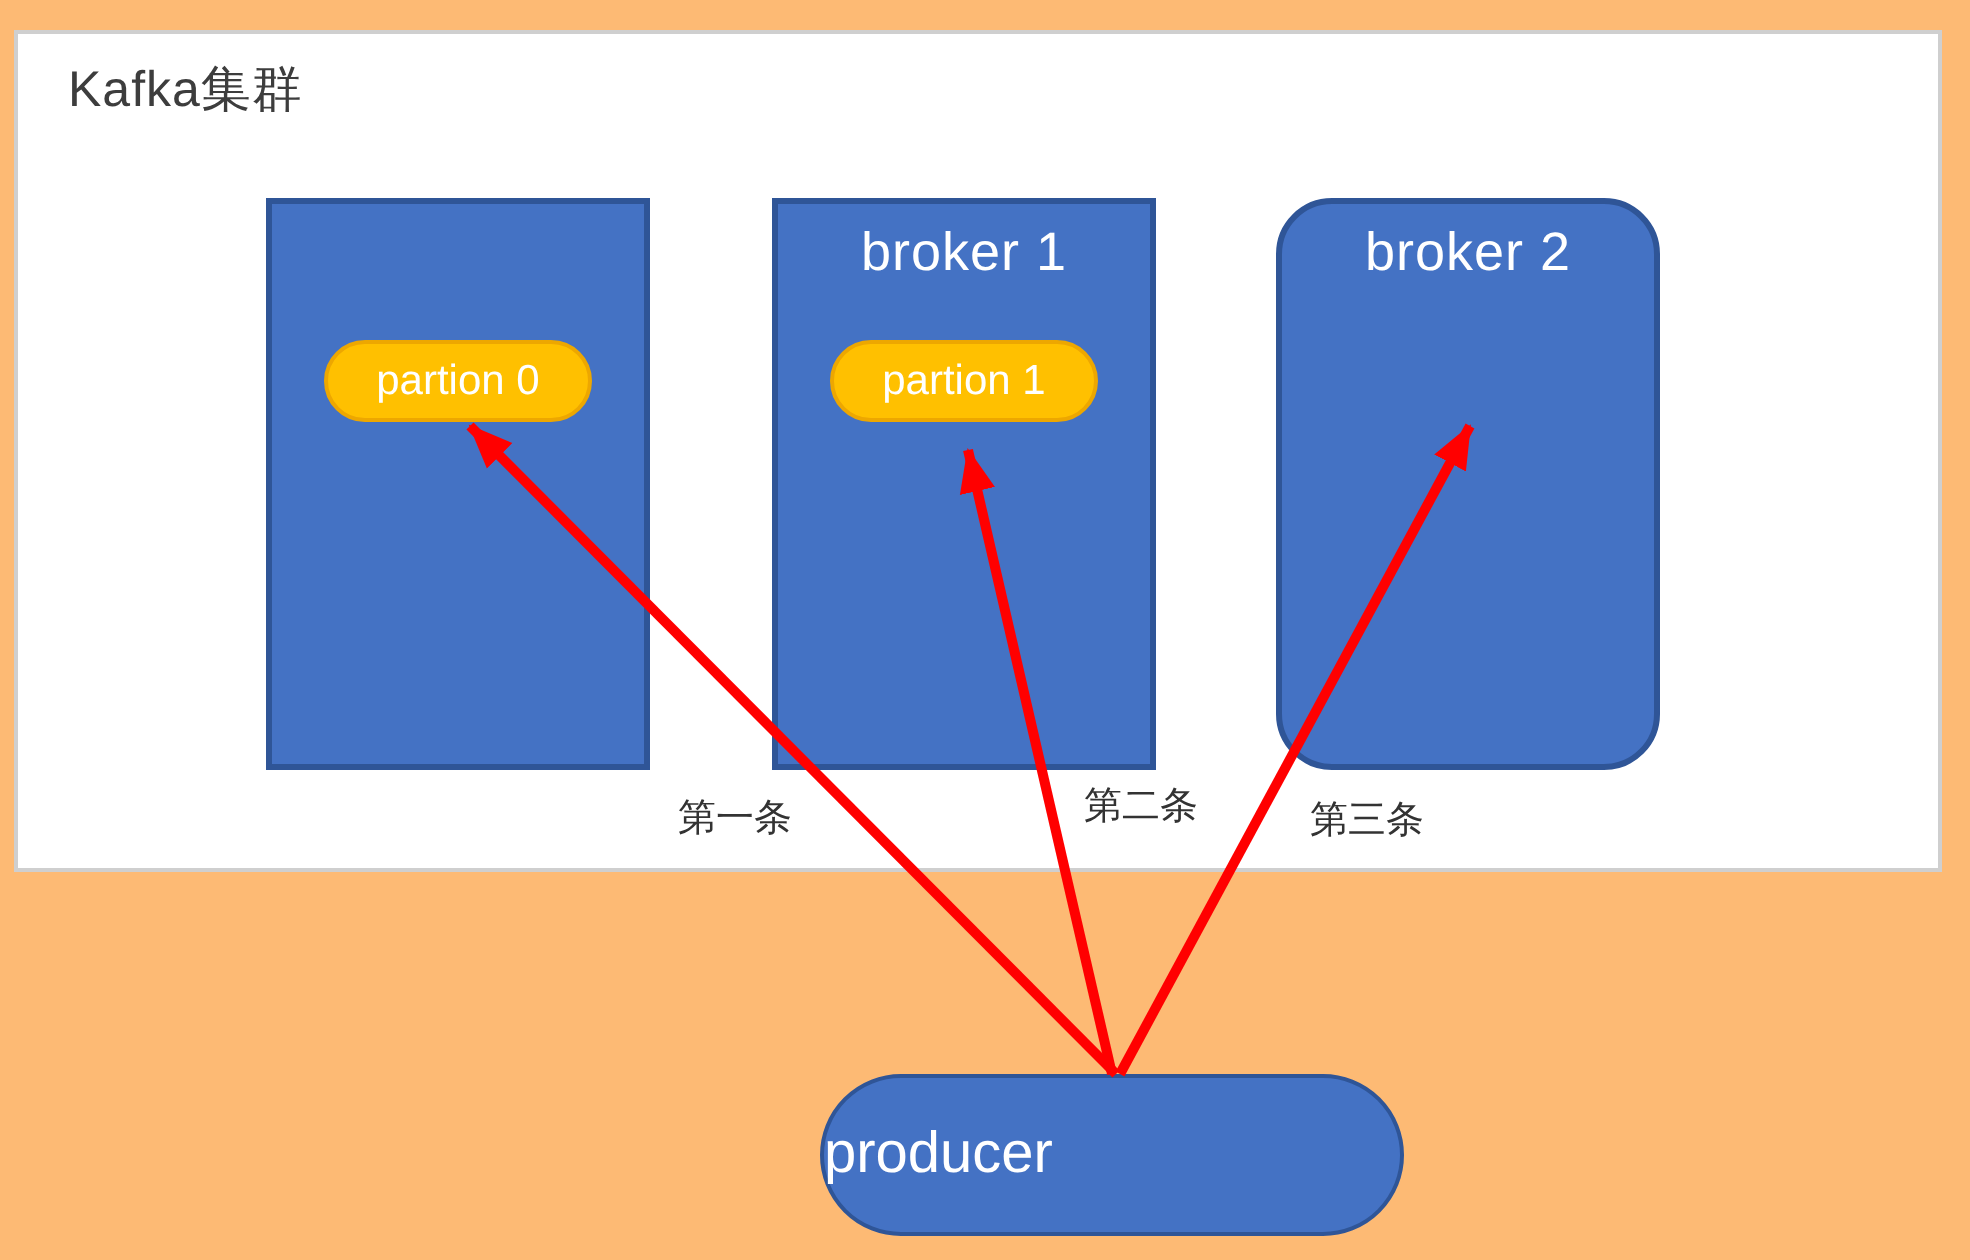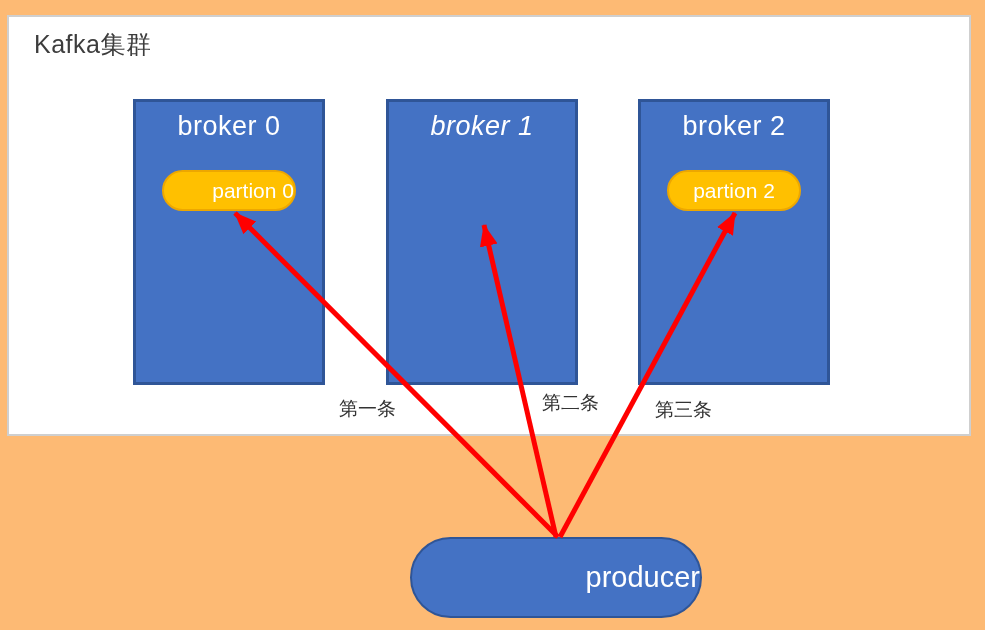--- a/index.html
+++ b/index.html
@@ -87,21 +87,21 @@
   .producer {
     position: absolute;
     left: 410px;
     top: 537px;
     width: 292px;
     height: 81px;
     background: #4472C4;
     border: 2px solid #2F5597;
     border-radius: 41px;
     box-sizing: border-box;
-    text-align: right;
+    text-align: left;
     line-height: 77px;
     font-size: 29px;
     font-weight: 300;
     color: #ffffff;
     white-space: nowrap;
   }
   .arrows-overlay {
     position: absolute;
     left: 0;
     top: 0;
@@ -114,31 +114,30 @@
 </head>
 <body>
 
 <div class="canvas">
 
   <div class="cluster" style="border-color: rgb(207, 207, 207);">
     <div class="cluster-title">Kafka集群</div>
   </div>
 
   <div class="broker broker-0" style="background: rgb(68, 114, 196); border-color: rgb(47, 85, 151);">
-    <div class="broker-label">broker 0</div>
-    <div class="partition-pill" style="background: rgb(255, 192, 0); border-color: rgb(237, 167, 0); text-align: right;">partion 0</div>
+    <div class="partition-pill" style="background: rgb(255, 192, 0); border-color: rgb(237, 167, 0);">partion 0</div>
   </div>
 
-  <div class="broker broker-1" style="background: rgb(68, 114, 196); border-color: rgb(47, 85, 151); font-style: italic;">
+  <div class="broker broker-1" style="background: rgb(68, 114, 196); border-color: rgb(47, 85, 151);">
     <div class="broker-label">broker 1</div>
+    <div class="partition-pill" style="background: rgb(255, 192, 0); border-color: rgb(237, 167, 0);">partion 1</div>
   </div>
 
-  <div class="broker broker-2" style="background: rgb(68, 114, 196); border-color: rgb(47, 85, 151);">
+  <div class="broker broker-2" style="background: rgb(68, 114, 196); border-color: rgb(47, 85, 151); border-radius: 28px;">
     <div class="broker-label">broker 2</div>
-    <div class="partition-pill" style="background: rgb(255, 192, 0); border-color: rgb(237, 167, 0);">partion 2</div>
   </div>
 
   <div class="msg-label msg-0" style="color: rgb(51, 51, 51);">第一条</div>
   <div class="msg-label msg-1" style="color: rgb(51, 51, 51);">第二条</div>
   <div class="msg-label msg-2" style="color: rgb(51, 51, 51); text-align: center;">第三条</div>
 
   <div class="producer" style="background: rgb(68, 114, 196); border-color: rgb(47, 85, 151);">producer</div>
 
   <svg class="arrows-overlay" viewBox="0 0 985 630" xmlns="http://www.w3.org/2000/svg">
     <defs>

